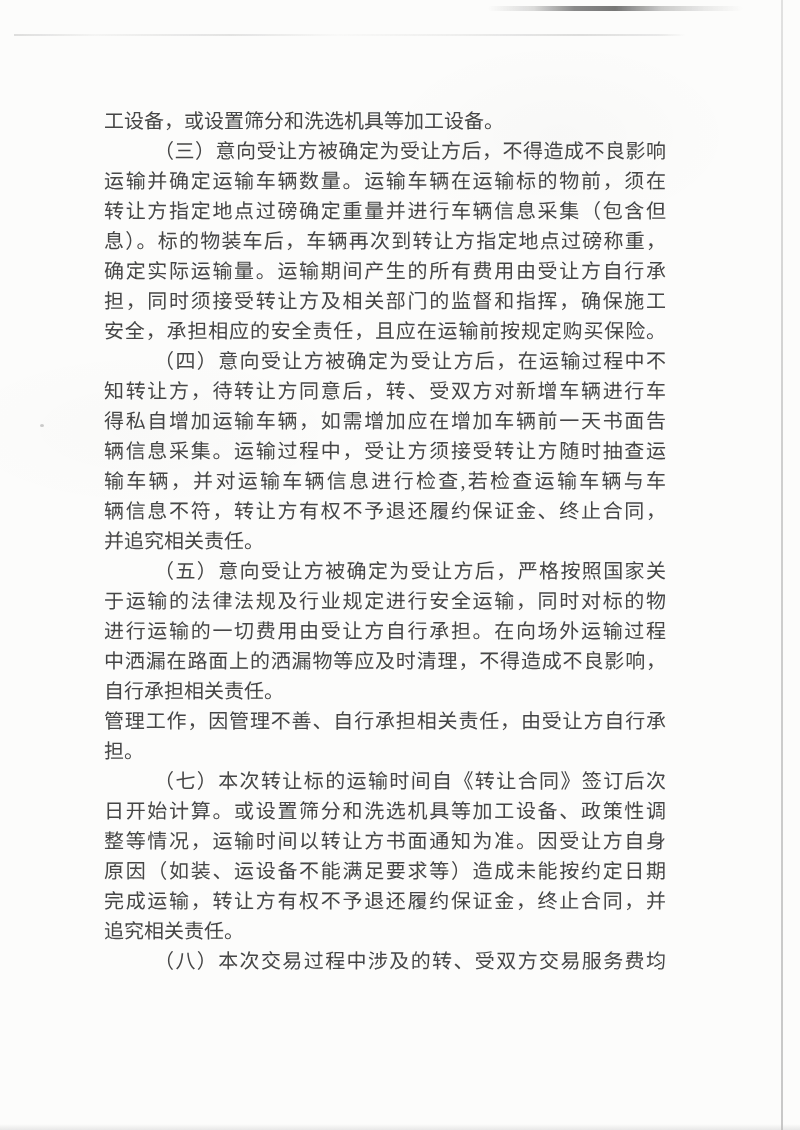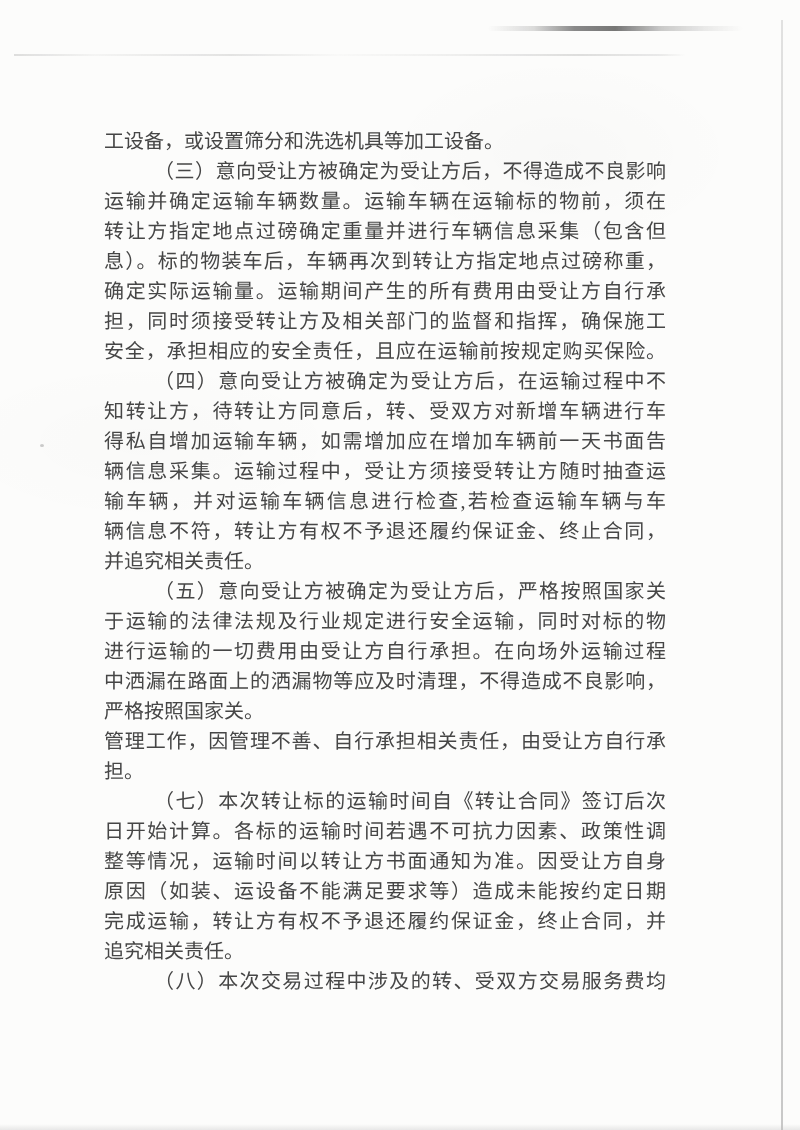--- a/index.html
+++ b/index.html
@@ -18,21 +18,20 @@
     position: relative;
     font-family: "Liberation Serif", "DejaVu Serif", serif;
   }
   .page {
     position: absolute;
     inset: 0;
     background:
       radial-gradient(ellipse 300px 120px at 18% 38%, rgba(0,0,0,0.012), rgba(0,0,0,0) 70%),
       radial-gradient(ellipse 260px 140px at 70% 12%, rgba(0,0,0,0.015), rgba(0,0,0,0) 70%),
       var(--paper);
-    margin-top: 20px;
   }
   .text-block {
     position: absolute;
     left: 104px;
     top: 106px;
     width: 562px;
     color: var(--ink);
     font-size: 20px;
     line-height: 30px;
   }
@@ -123,24 +122,24 @@
       <div class="line full">知转让方，待转让方同意后，转、受双方对新增车辆进行车</div>
       <div class="line full">得私自增加运输车辆，如需增加应在增加车辆前一天书面告</div>
       <div class="line full">辆信息采集。运输过程中，受让方须接受转让方随时抽查运</div>
       <div class="line full">输车辆，并对运输车辆信息进行检查,若检查运输车辆与车</div>
       <div class="line full">辆信息不符，转让方有权不予退还履约保证金、终止合同，</div>
       <div class="line">并追究相关责任。</div>
       <div class="line indent full">（五）意向受让方被确定为受让方后，严格按照国家关</div>
       <div class="line full">于运输的法律法规及行业规定进行安全运输，同时对标的物</div>
       <div class="line full">进行运输的一切费用由受让方自行承担。在向场外运输过程</div>
       <div class="line full">中洒漏在路面上的洒漏物等应及时清理，不得造成不良影响，</div>
-      <div class="line">严格按照国家关。</div>
+      <div class="line">自行承担相关责任。</div>
       <div class="line full">管理工作，因管理不善、自行承担相关责任，由受让方自行承</div>
       <div class="line">担。</div>
       <div class="line indent full">（七）本次转让标的运输时间自《转让合同》签订后次</div>
-      <div class="line full">日开始计算。各标的运输时间若遇不可抗力因素、政策性调</div>
+      <div class="line full">日开始计算。或设置筛分和洗选机具等加工设备、政策性调</div>
       <div class="line full">整等情况，运输时间以转让方书面通知为准。因受让方自身</div>
       <div class="line full">原因（如装、运设备不能满足要求等）造成未能按约定日期</div>
       <div class="line full">完成运输，转让方有权不予退还履约保证金，终止合同，并</div>
       <div class="line">追究相关责任。</div>
       <div class="line indent full">（八）本次交易过程中涉及的转、受双方交易服务费均</div>
     </div>
 </div>
 
 </body></html>

